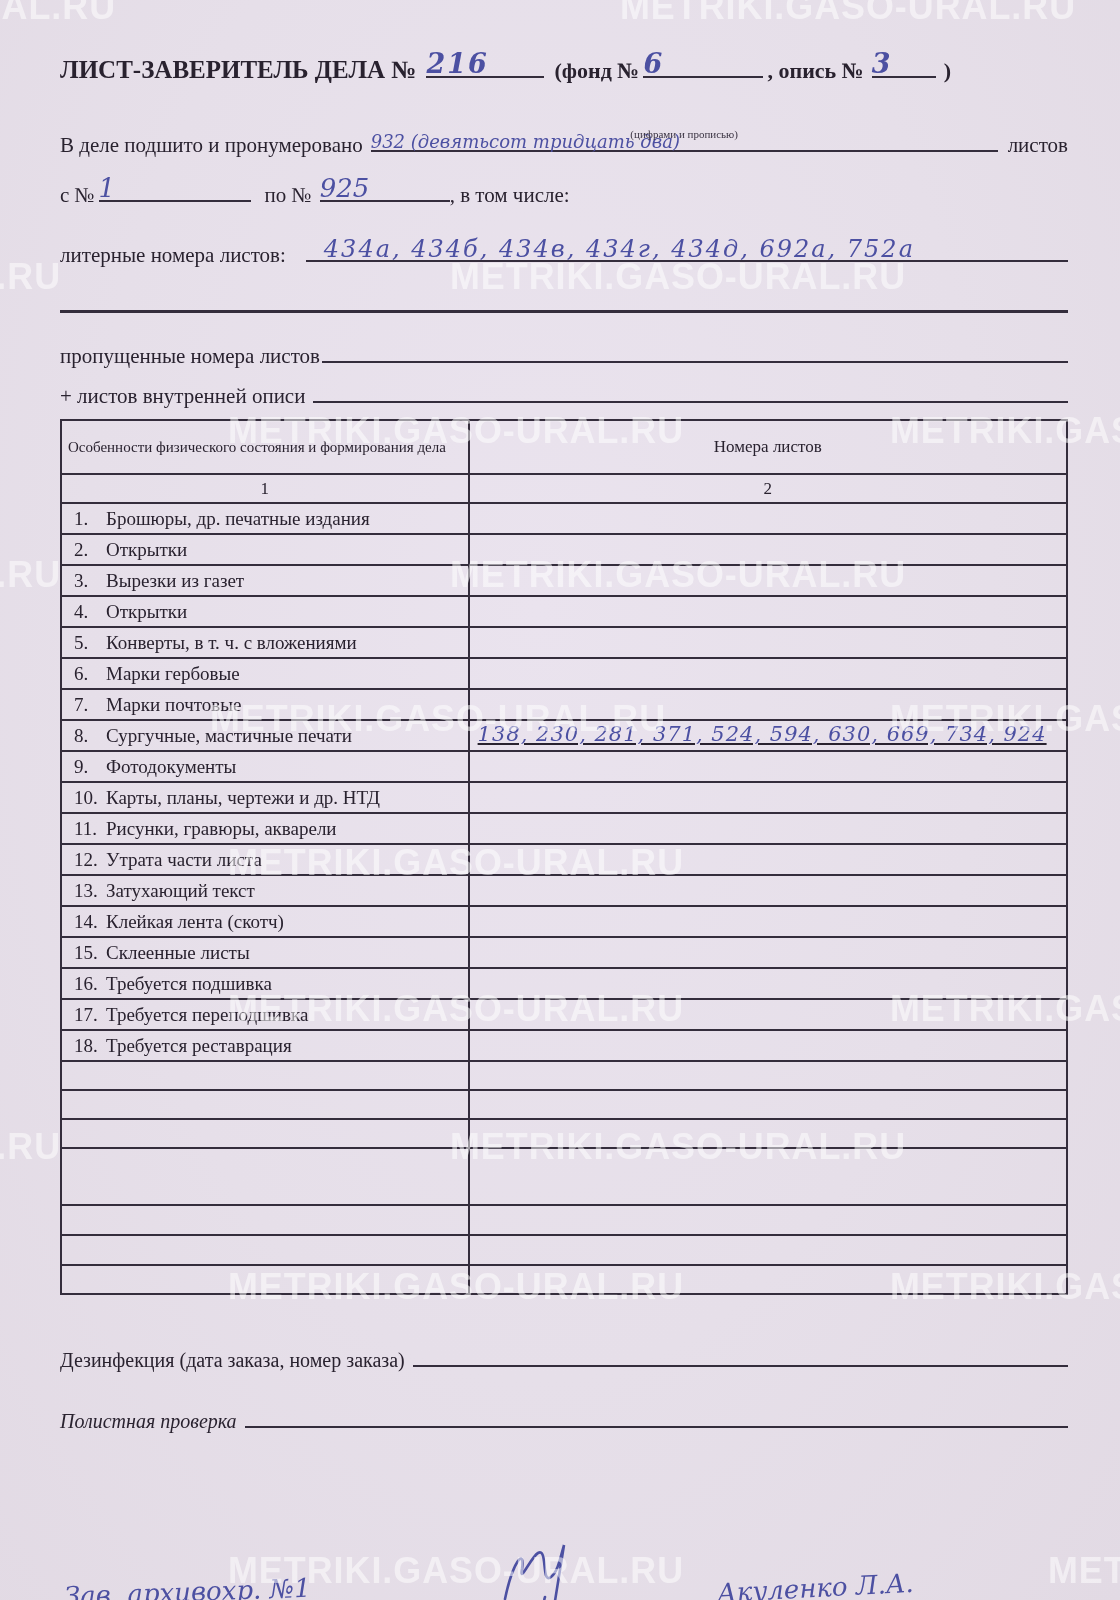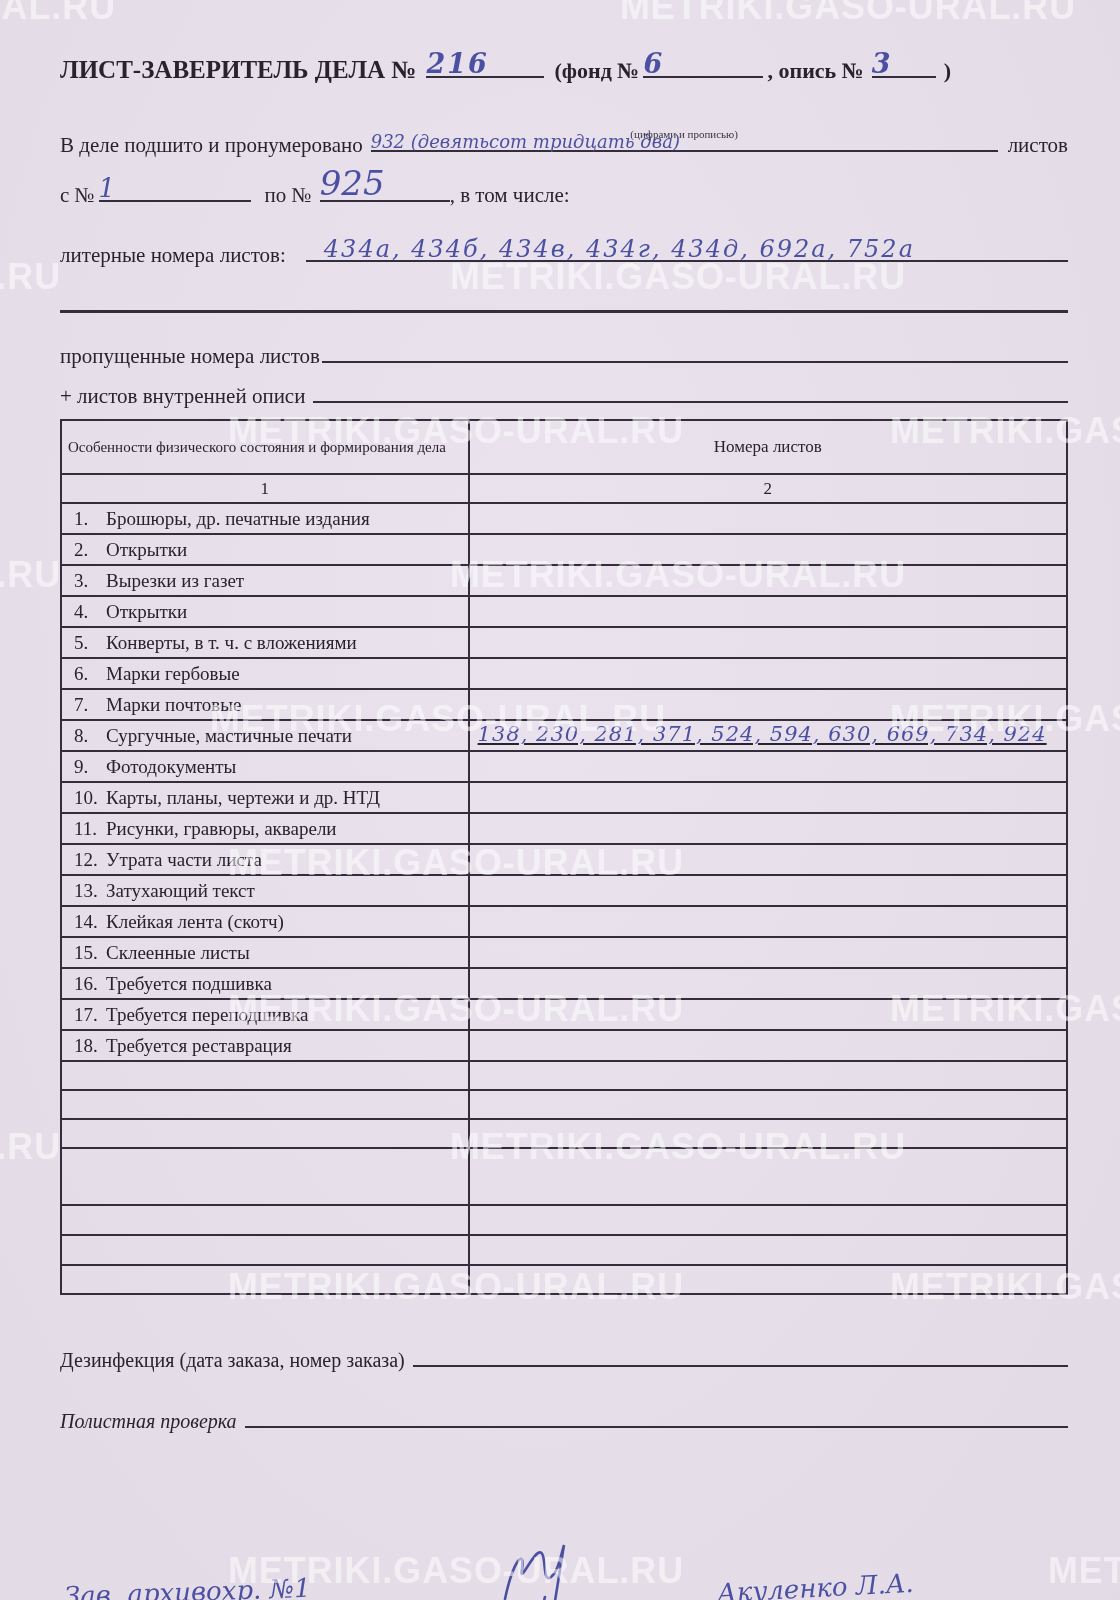--- a/index.html
+++ b/index.html
@@ -147,21 +147,21 @@
       <span>листов</span>
     </div>
 
     <div class="row range-row">
       <span>с №</span>
       <span class="blank" style="width:152px;margin-left:4px;">
         <span class="hw" style="font-size:26px;">1</span>
       </span>
       <span style="margin-left:14px;">по №</span>
       <span class="blank" style="width:130px;margin-left:8px;">
-        <span class="hw" style="font-size:34px;">925</span>
+        <span class="hw" style="font-size:26px;">925</span>
       </span>
       <span>, в том числе:</span>
     </div>
 
     <div class="row liternye-row">
       <span>литерные номера листов:</span>
       <span class="blank flex-blank" style="margin-left:2px;">
         <span class="hw" style="font-size:24px;letter-spacing:2px;text-align:left;padding-left:18px;">434а, 434б, 434в, 434г, 434д, 692а, 752а</span>
       </span>
     </div>

